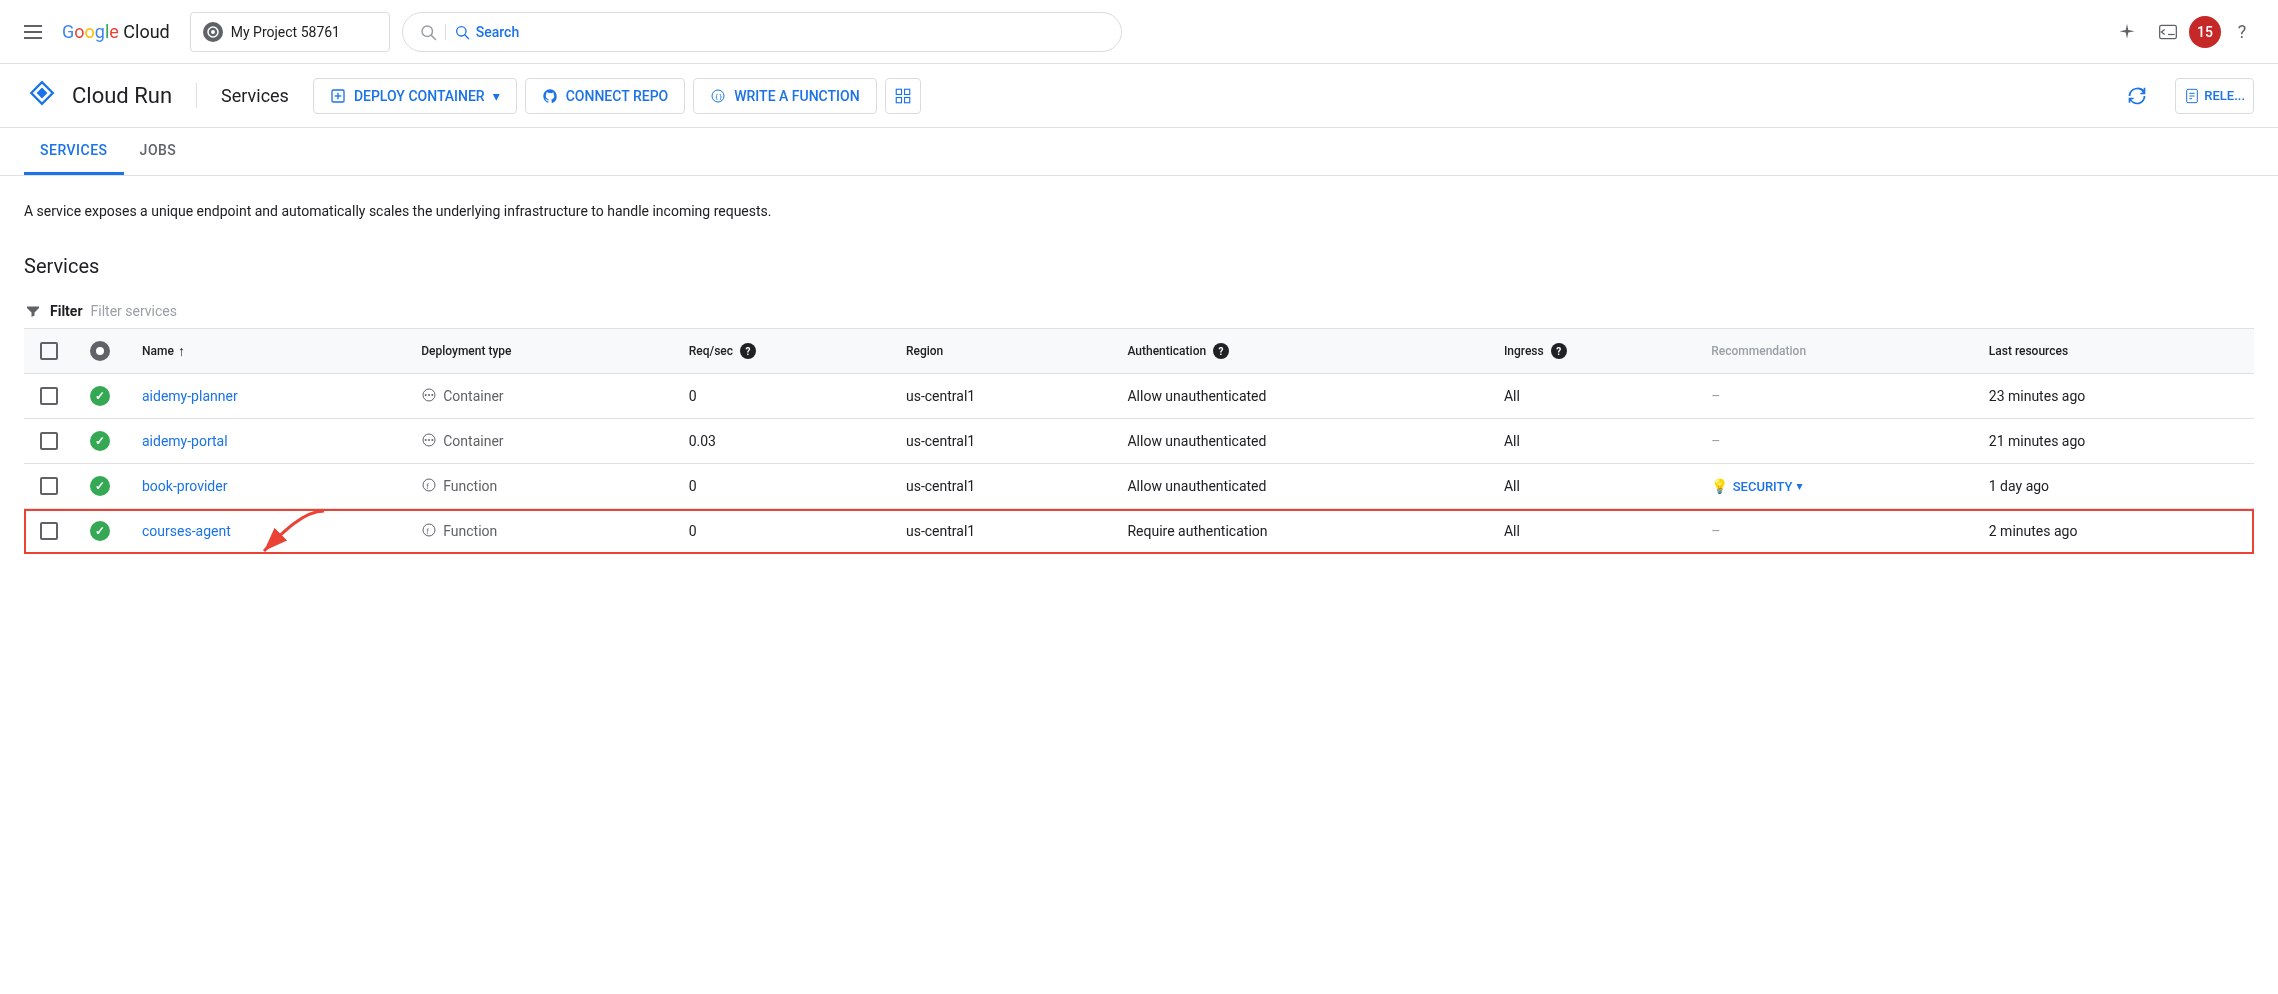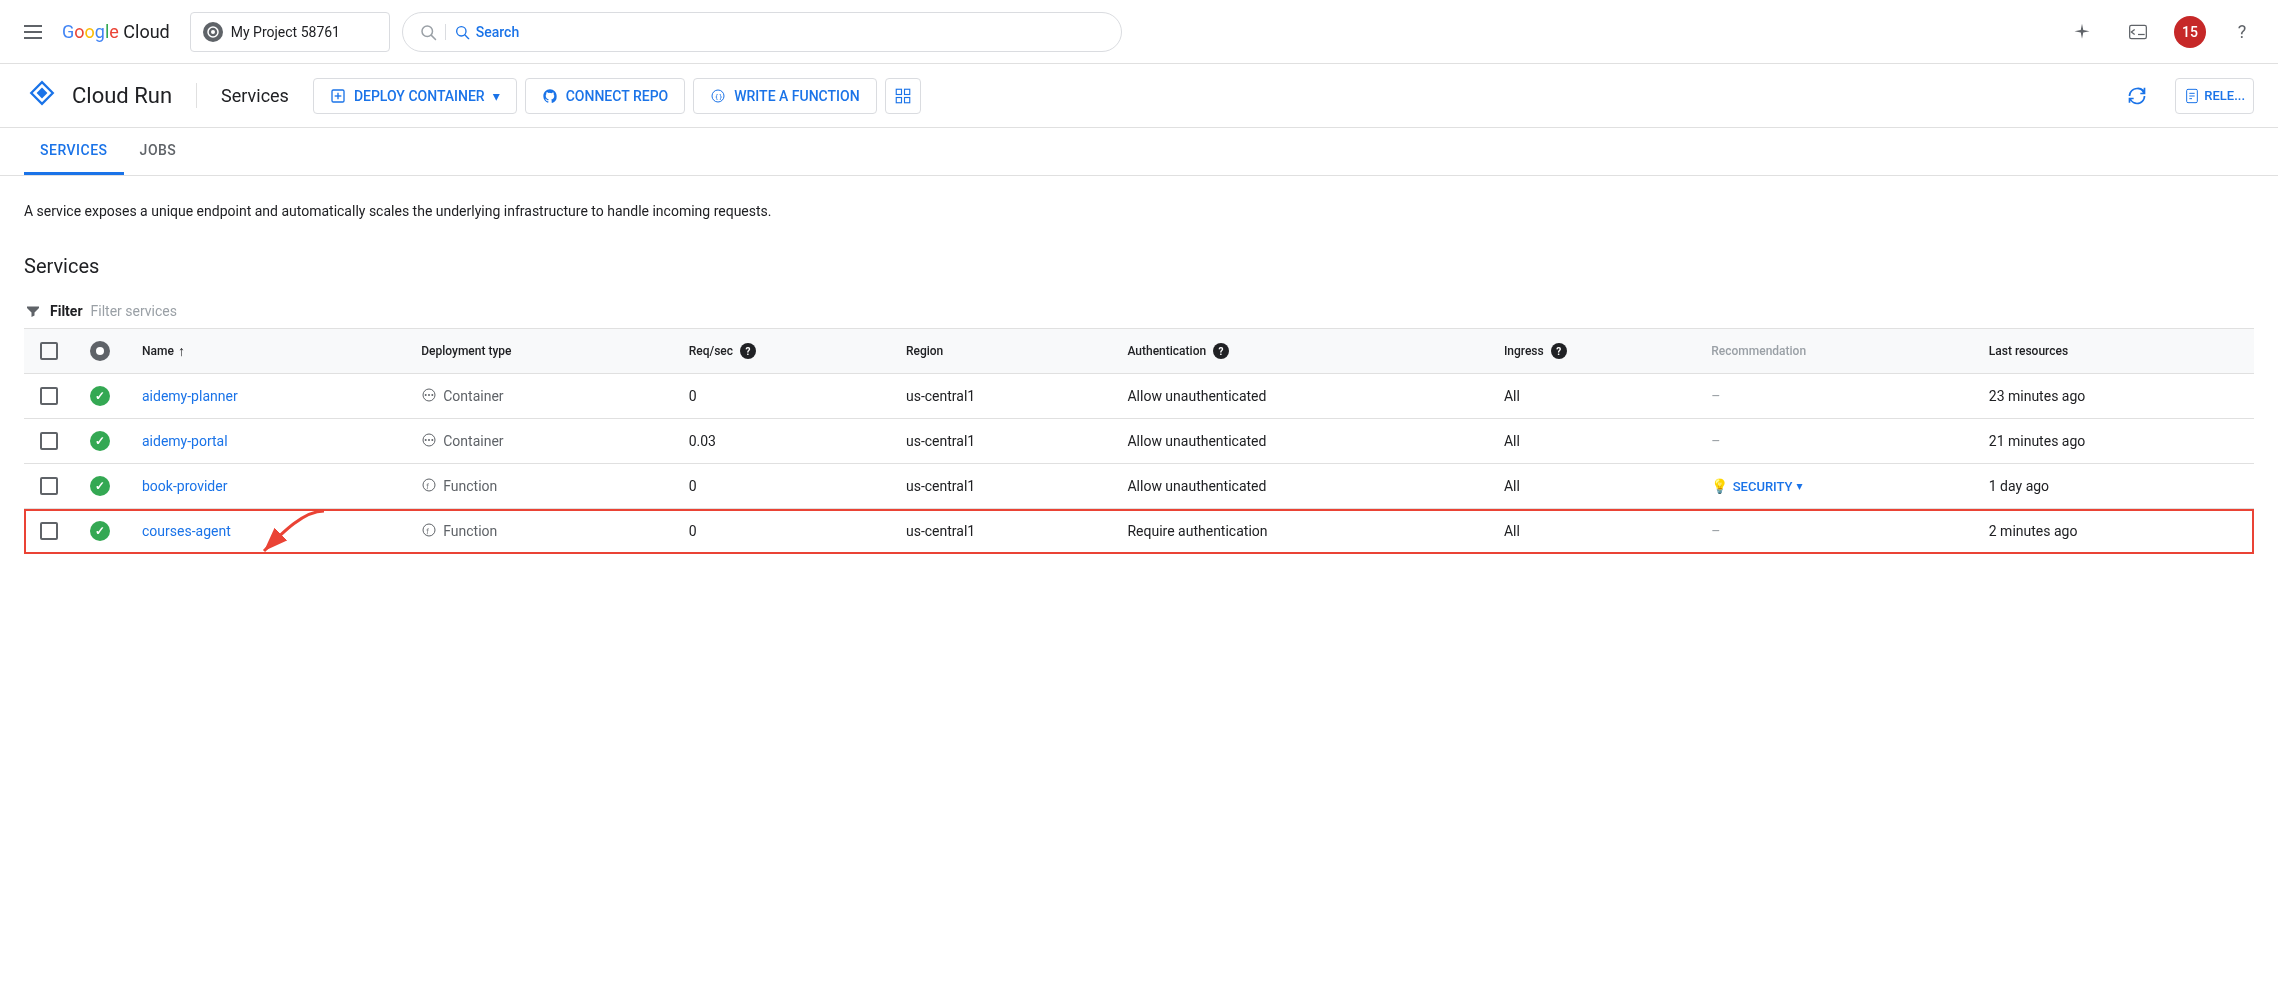--- a/index.html
+++ b/index.html
@@ -15,21 +15,21 @@
     .gc-red { color: #ea4335; }
     .gc-yellow { color: #fbbc04; }
     .gc-green { color: #34a853; }
     .gc-dark { color: #202124; }
     .project-selector { display: flex; align-items: center; gap: 8px; border: 1px solid #dadce0; border-radius: 4px; padding: 6px 12px; cursor: pointer; height: 40px; min-width: 200px; }
     .project-icon { width: 20px; height: 20px; border-radius: 50%; background: #5f6368; display: flex; align-items: center; justify-content: center; }
     .project-name { font-size: 14px; color: #202124; }
     .search-bar { flex: 1; display: flex; align-items: center; border: 1px solid #dadce0; border-radius: 24px; height: 40px; padding: 0 16px; gap: 8px; max-width: 720px; }
     .search-bar input { border: none; outline: none; flex: 1; font-size: 14px; color: #202124; background: transparent; }
     .search-button { display: flex; align-items: center; gap: 6px; color: #1a73e8; font-size: 14px; font-weight: 500; cursor: pointer; padding: 0 8px; border-left: 1px solid #dadce0; }
-    .topbar-icons { display: flex; align-items: center; gap: 16px; margin-left: auto; }
+    .topbar-icons { display: flex; align-items: center; gap: 1px; margin-left: auto; }
     .topbar-icon-btn { width: 40px; height: 40px; display: flex; align-items: center; justify-content: center; border-radius: 50%; cursor: pointer; color: #5f6368; font-size: 18px; }
     .avatar { width: 32px; height: 32px; border-radius: 50%; background: #c62828; display: flex; align-items: center; justify-content: center; color: white; font-size: 14px; font-weight: 500; cursor: pointer; }
 
     
     .servicebar { display: flex; align-items: center; height: 64px; padding: 0 24px; border-bottom: 1px solid #e0e0e0; gap: 0; }
     .cloud-run-icon { color: #1a73e8; font-size: 24px; margin-right: 12px; }
     .service-name { font-size: 22px; font-weight: 400; color: #202124; padding-right: 24px; border-right: 1px solid #e0e0e0; margin-right: 24px; }
     .services-label { font-size: 18px; font-weight: 400; color: #202124; margin-right: 24px; }
     .action-btns { display: flex; align-items: center; gap: 8px; }
     .action-btn { display: flex; align-items: center; gap: 8px; padding: 4px 16px; border: 1px solid #dadce0; border-radius: 4px; cursor: pointer; font-size: 14px; font-weight: 500; color: #1a73e8; background: white; height: 36px; }

